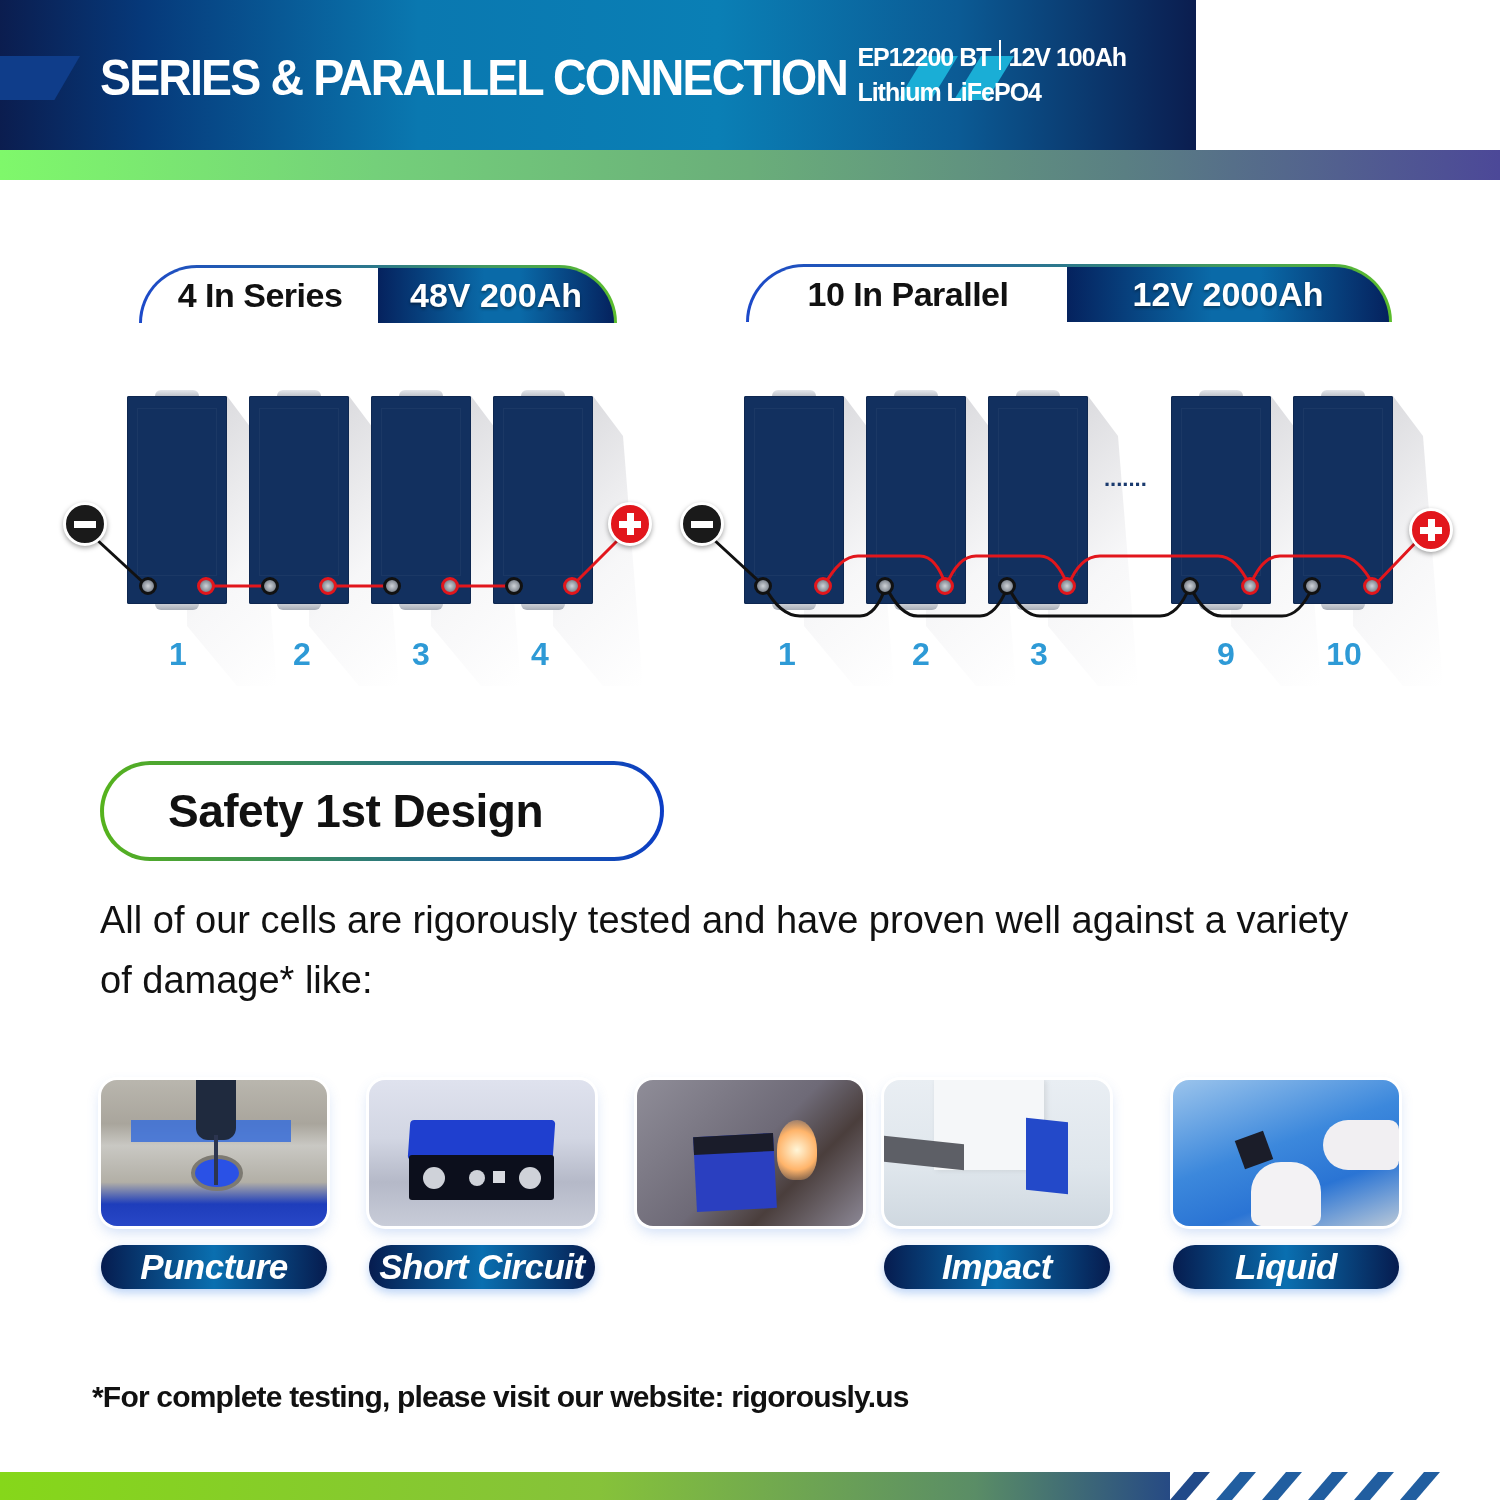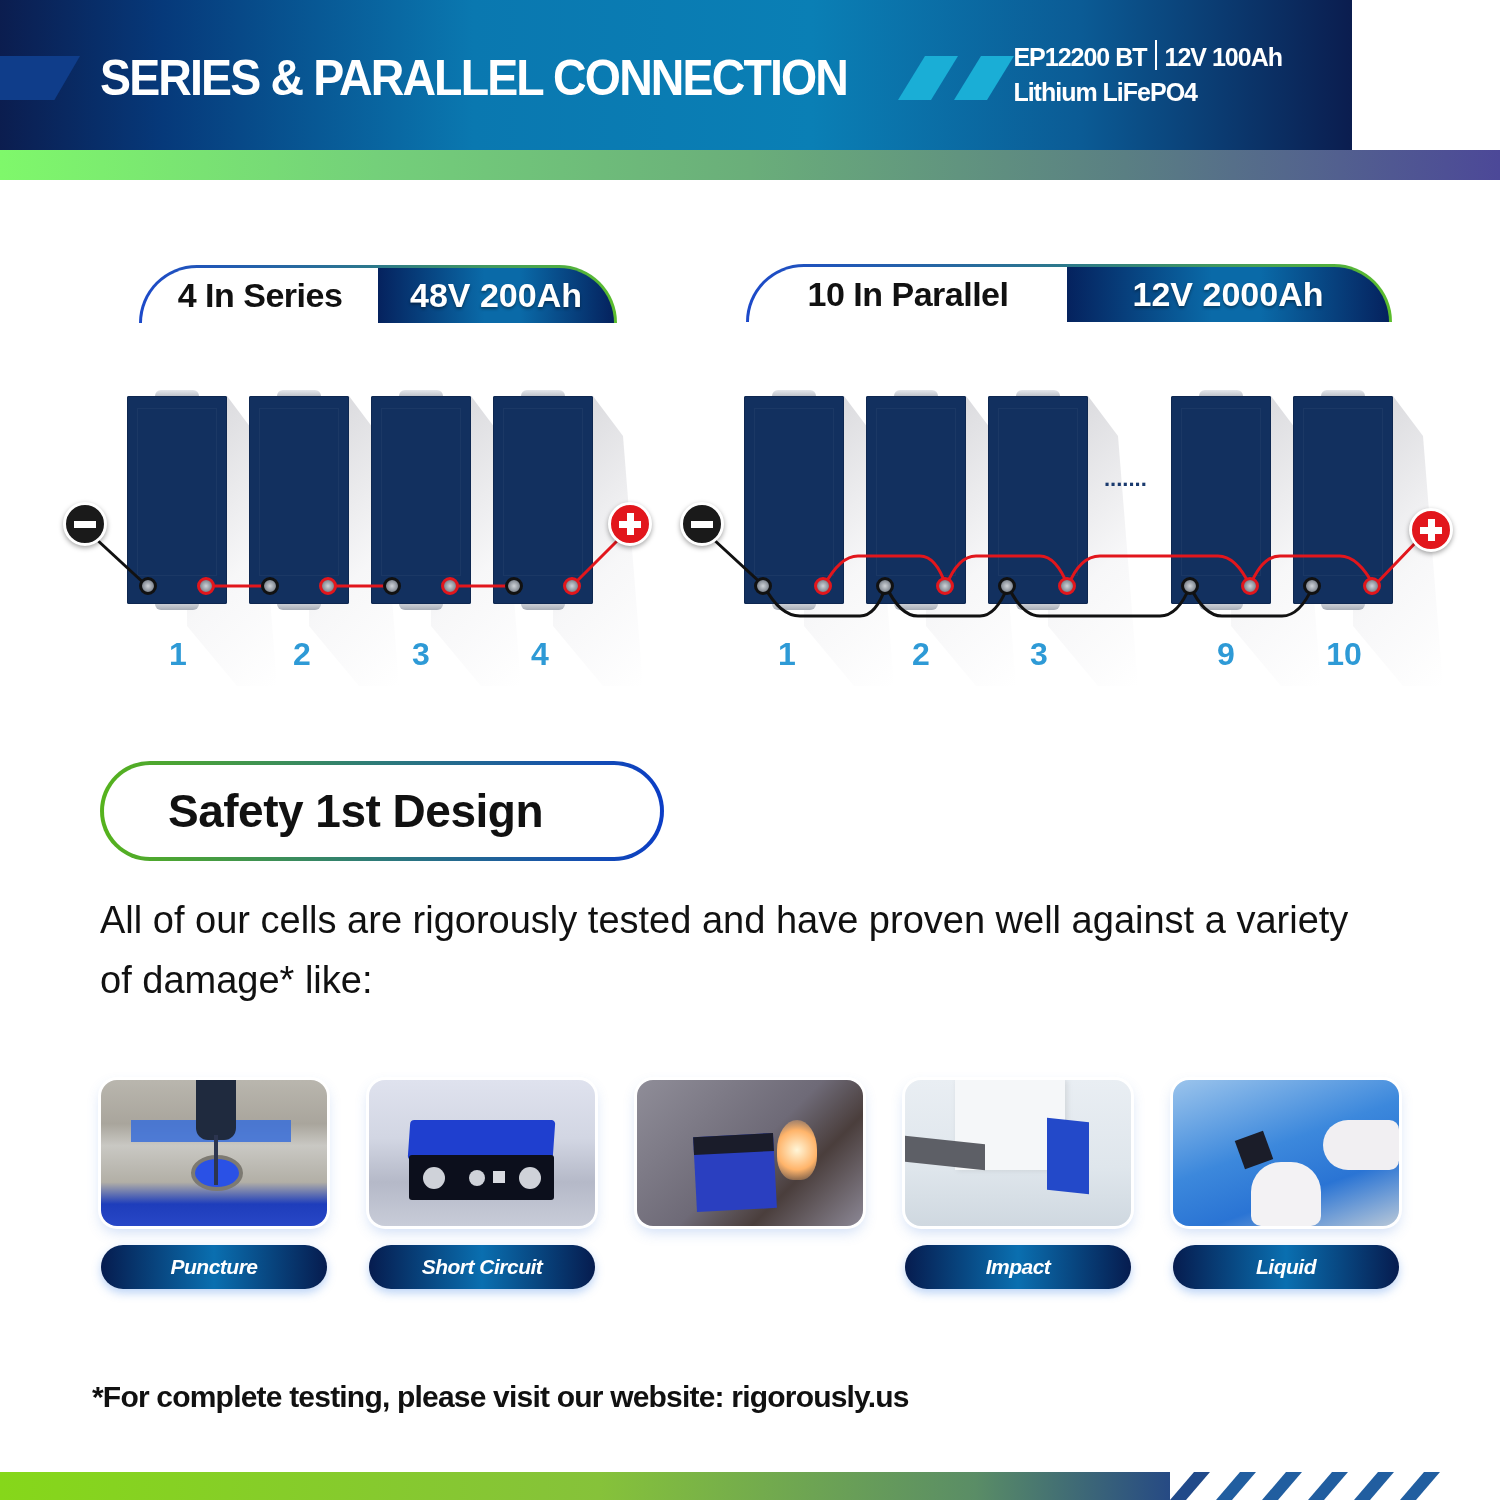--- a/index.html
+++ b/index.html
@@ -1,21 +1,21 @@
 <!DOCTYPE html>
 <html><head>
 <meta charset="utf-8">
 <style>
   * { box-sizing: border-box; margin: 0; padding: 0; }
   html, body { width: 1500px; height: 1500px; background: #ffffff; overflow: hidden; }
   body { position: relative; font-family: "Liberation Sans", "DejaVu Sans", sans-serif; }
 
   
   .header {
-    position: absolute; left: 0; top: 0; width: 1352px; height: 150px;
+    position: absolute; left: 0; top: 0; width: 1196px; height: 150px;
     background: linear-gradient(90deg, #0b1d4f 0%, #06397a 12%, #0a78b0 35%, #0a7fb5 60%, #0b5b95 80%, #0b1d4f 100%);
   }
   .header-bar {
     position: absolute; left: 0; top: 150px; width: 1500px; height: 30px;
     background: linear-gradient(90deg, #7ff86b 0%, #74d07a 25%, #6aae7a 50%, #5a7f83 75%, #4c4898 100%);
   }
   .header-slash-left {
     position: absolute; left: 0; top: 56px; width: 80px; height: 44px;
     background: #0f3d8a;
     clip-path: polygon(0 0, 100% 0, 68% 100%, 0 100%);
@@ -114,21 +114,21 @@
   }
 
   
   .test { position: absolute; top: 1080px; width: 226px; }
   .test .photo {
     width: 226px; height: 146px; border-radius: 16px; overflow: hidden; position: relative;
     box-shadow: 0 0 0 3px #fff, 0 6px 14px rgba(60,120,220,0.25);
   }
   .test .label {
     margin-top: 19px; height: 44px; border-radius: 22px; color: #fff; font-style: italic; font-weight: 700;
-    font-size: 21px; display: flex; align-items: center; justify-content: center; letter-spacing: -0.5px;
+    font-size: 35px; display: flex; align-items: center; justify-content: center; letter-spacing: -0.5px;
     background: linear-gradient(90deg, #061c4f 0%, #0a6fb0 50%, #061c4f 100%);
     box-shadow: 0 4px 10px rgba(60,130,230,0.35);
   }
   
   .ph-puncture { background: linear-gradient(180deg, #b9b6ae 0%, #a9a59c 30%, #c9c8c3 45%, #b2afa6 70%, #1e3dbb 85%, #2847c7 100%); }
   .ph-puncture .blue-strip { position: absolute; left: 30px; top: 40px; width: 160px; height: 22px; background: #3a6ed9; opacity: 0.85; }
   .ph-puncture .hole { position: absolute; left: 90px; top: 75px; width: 52px; height: 36px; border-radius: 50%; background: #2a51e6; border: 4px solid #7d7a72; }
   .ph-puncture .drill { position: absolute; left: 95px; top: 0; width: 40px; height: 60px; background: #1f2a3e; border-radius: 0 0 12px 12px; }
   .ph-puncture .needle { position: absolute; left: 113px; top: 55px; width: 4px; height: 50px; background: #2c3550; }
 
@@ -343,21 +343,21 @@
       </div>
   </div>
   <div class="label">Short Circuit</div>
 </div>
 <div class="test" style="left:637px;">
   <div class="photo ph-fire">
     <div class="cell"></div>
       <div class="flame"></div>
   </div>
 </div>
-<div class="test" style="left:905px;">
+<div class="test" style="left:884px;">
   <div class="photo ph-impact">
     <div class="press"></div>
       <div class="plate"></div>
       <div class="cell"></div>
   </div>
   <div class="label">Impact</div>
 </div>
 <div class="test" style="left:1173px;border-radius:7px;">
   <div class="photo ph-liquid">
     <div class="cell"></div>

